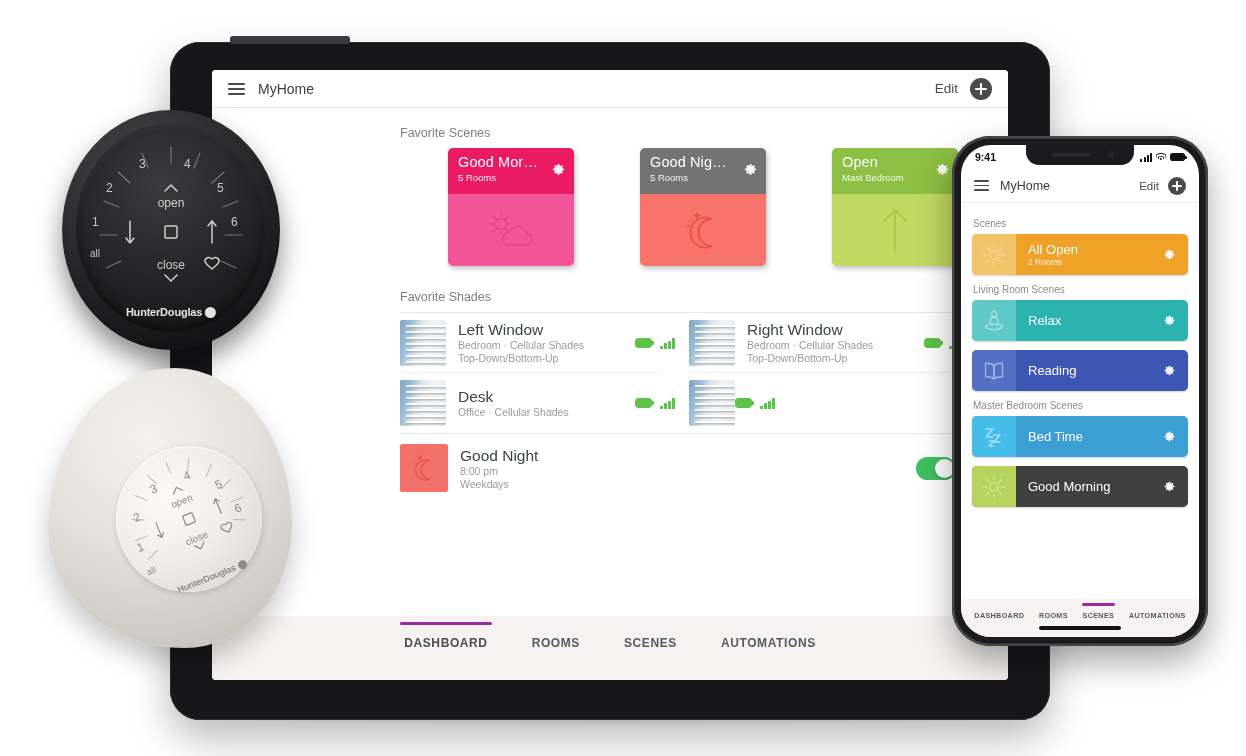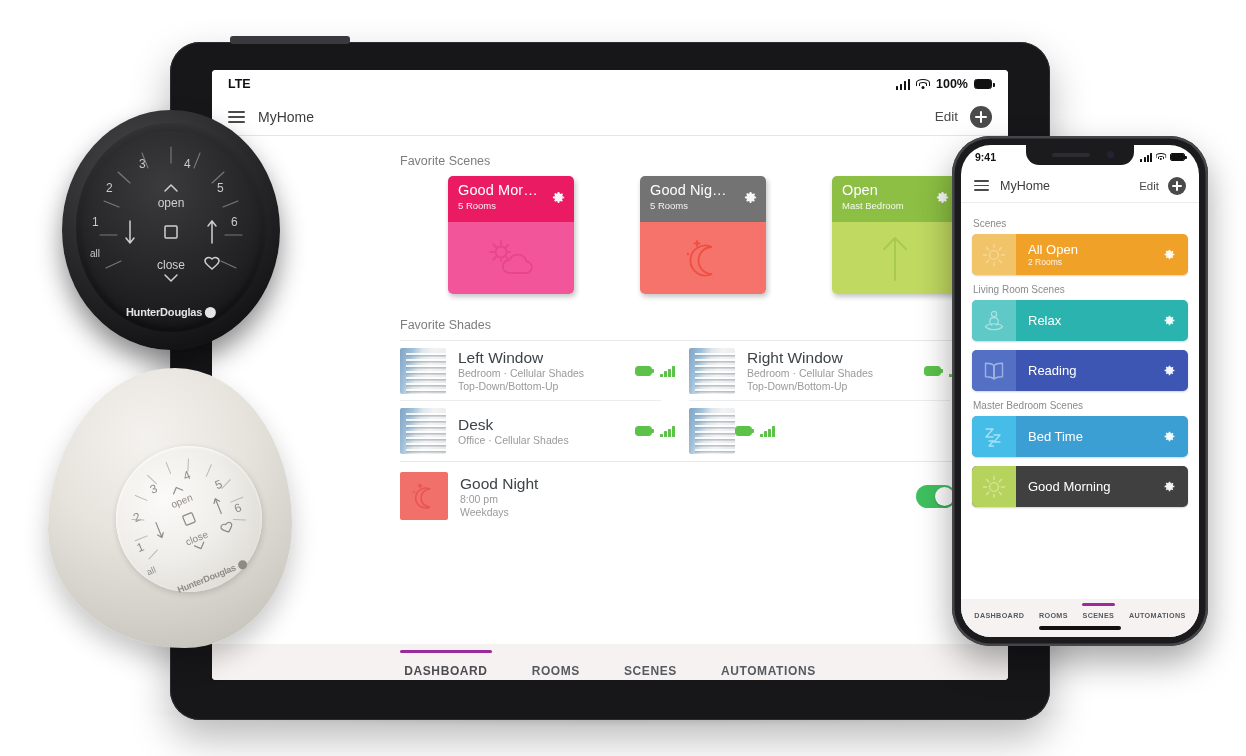--- a/index.html
+++ b/index.html
@@ -225,40 +225,20 @@
 <body>
 
 <div id="stage">
 
   <div class="shadow-floor"></div>
 
   <div id="tablet">
     <div id="tablet-buttons"></div>
     <div id="tablet-screen">
 
-      <div class="t-status">
-        <span>LTE</span>
-        <span class="right">
-          <span class="bars">
-              <i></i>
-              <i></i>
-              <i></i>
-              <i></i>
-            </span>
-          <span class="wifi">
-              <span></span>
-              <span></span>
-              <span></span>
-            </span>
-          <span>100%</span>
-          <span class="batt">
-              <i style="width:100%"></i>
-            </span>
-        </span>
-      </div>
 
       <div class="t-nav">
         <div class="left">
           <span class="hamburger">
               <i></i>
               <i></i>
               <i></i>
             </span>
           <span class="title">MyHome</span>
         </div>

